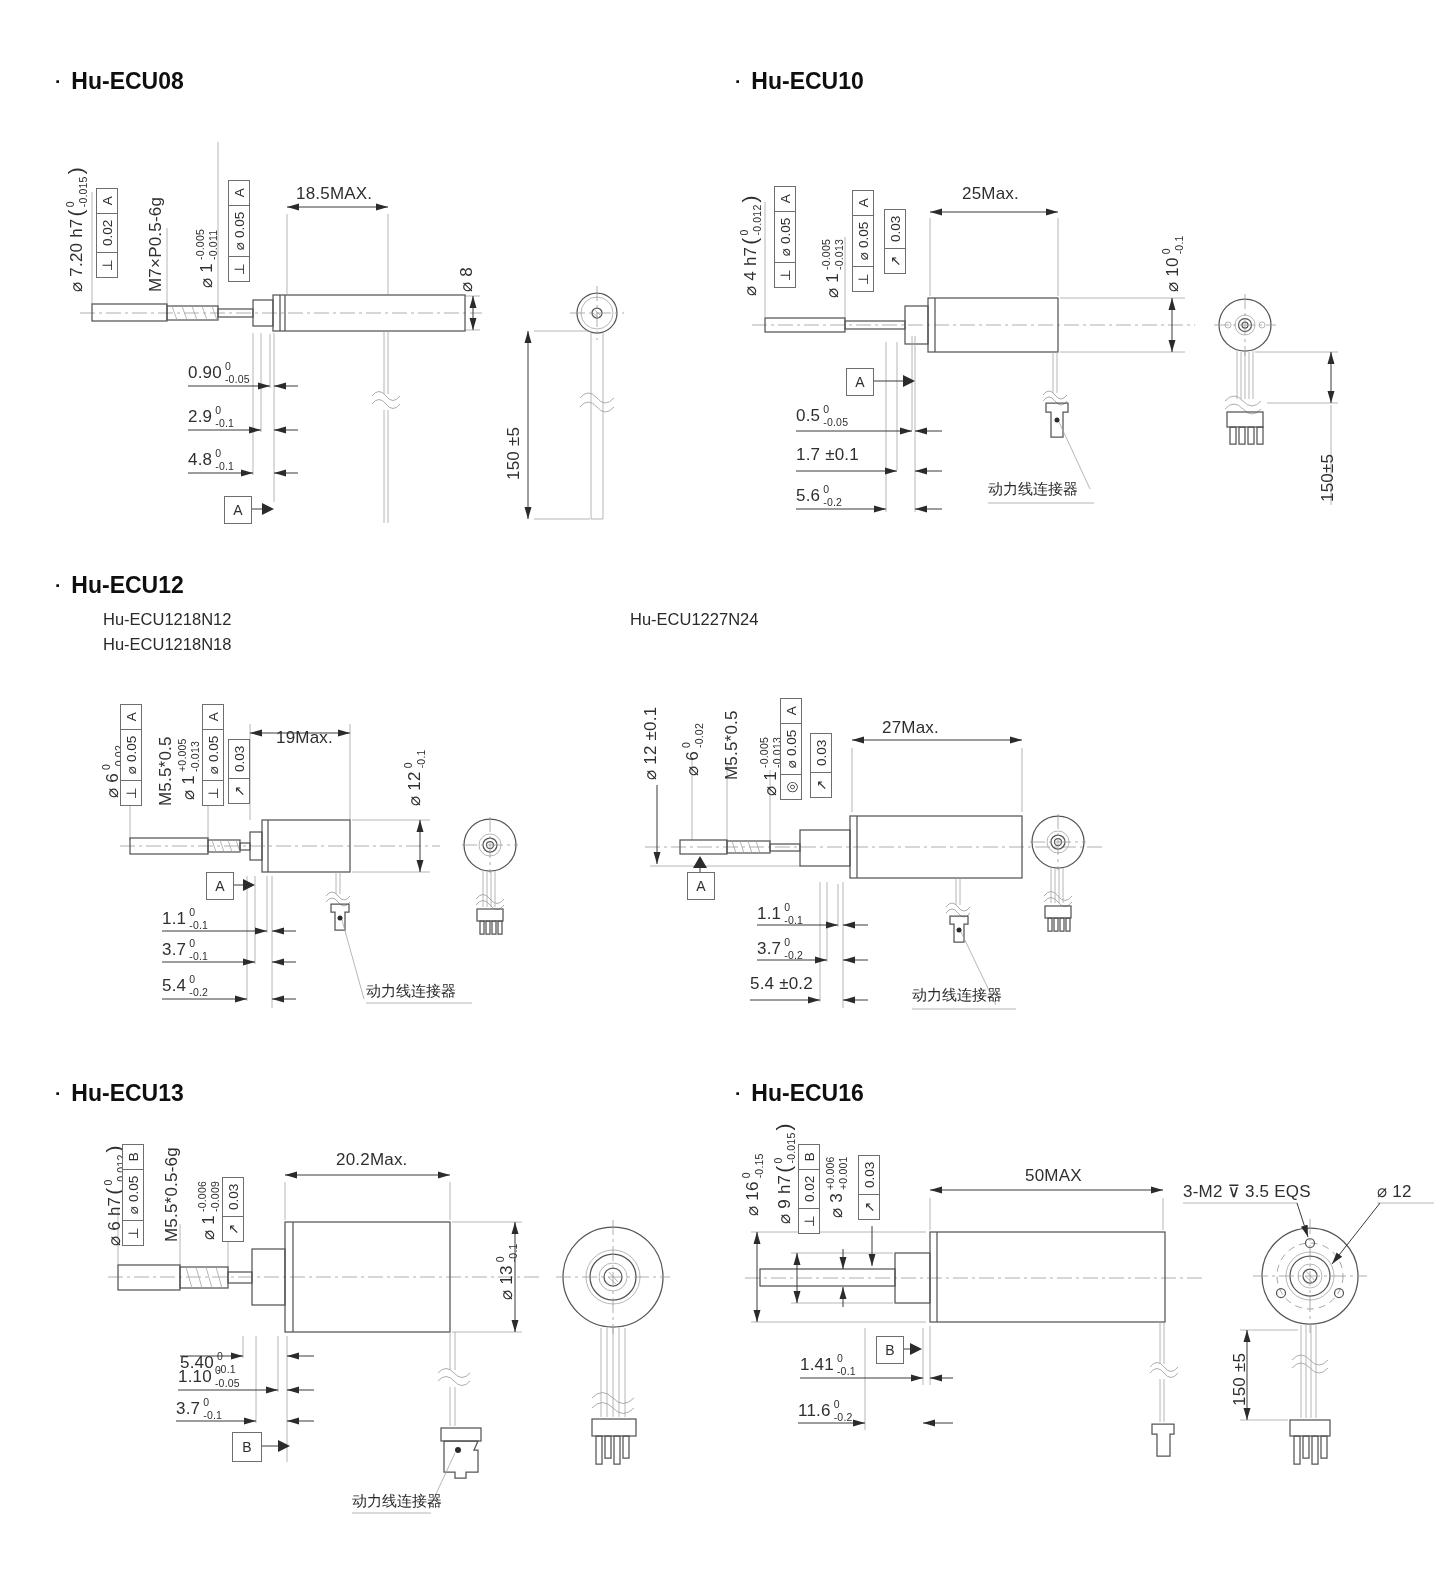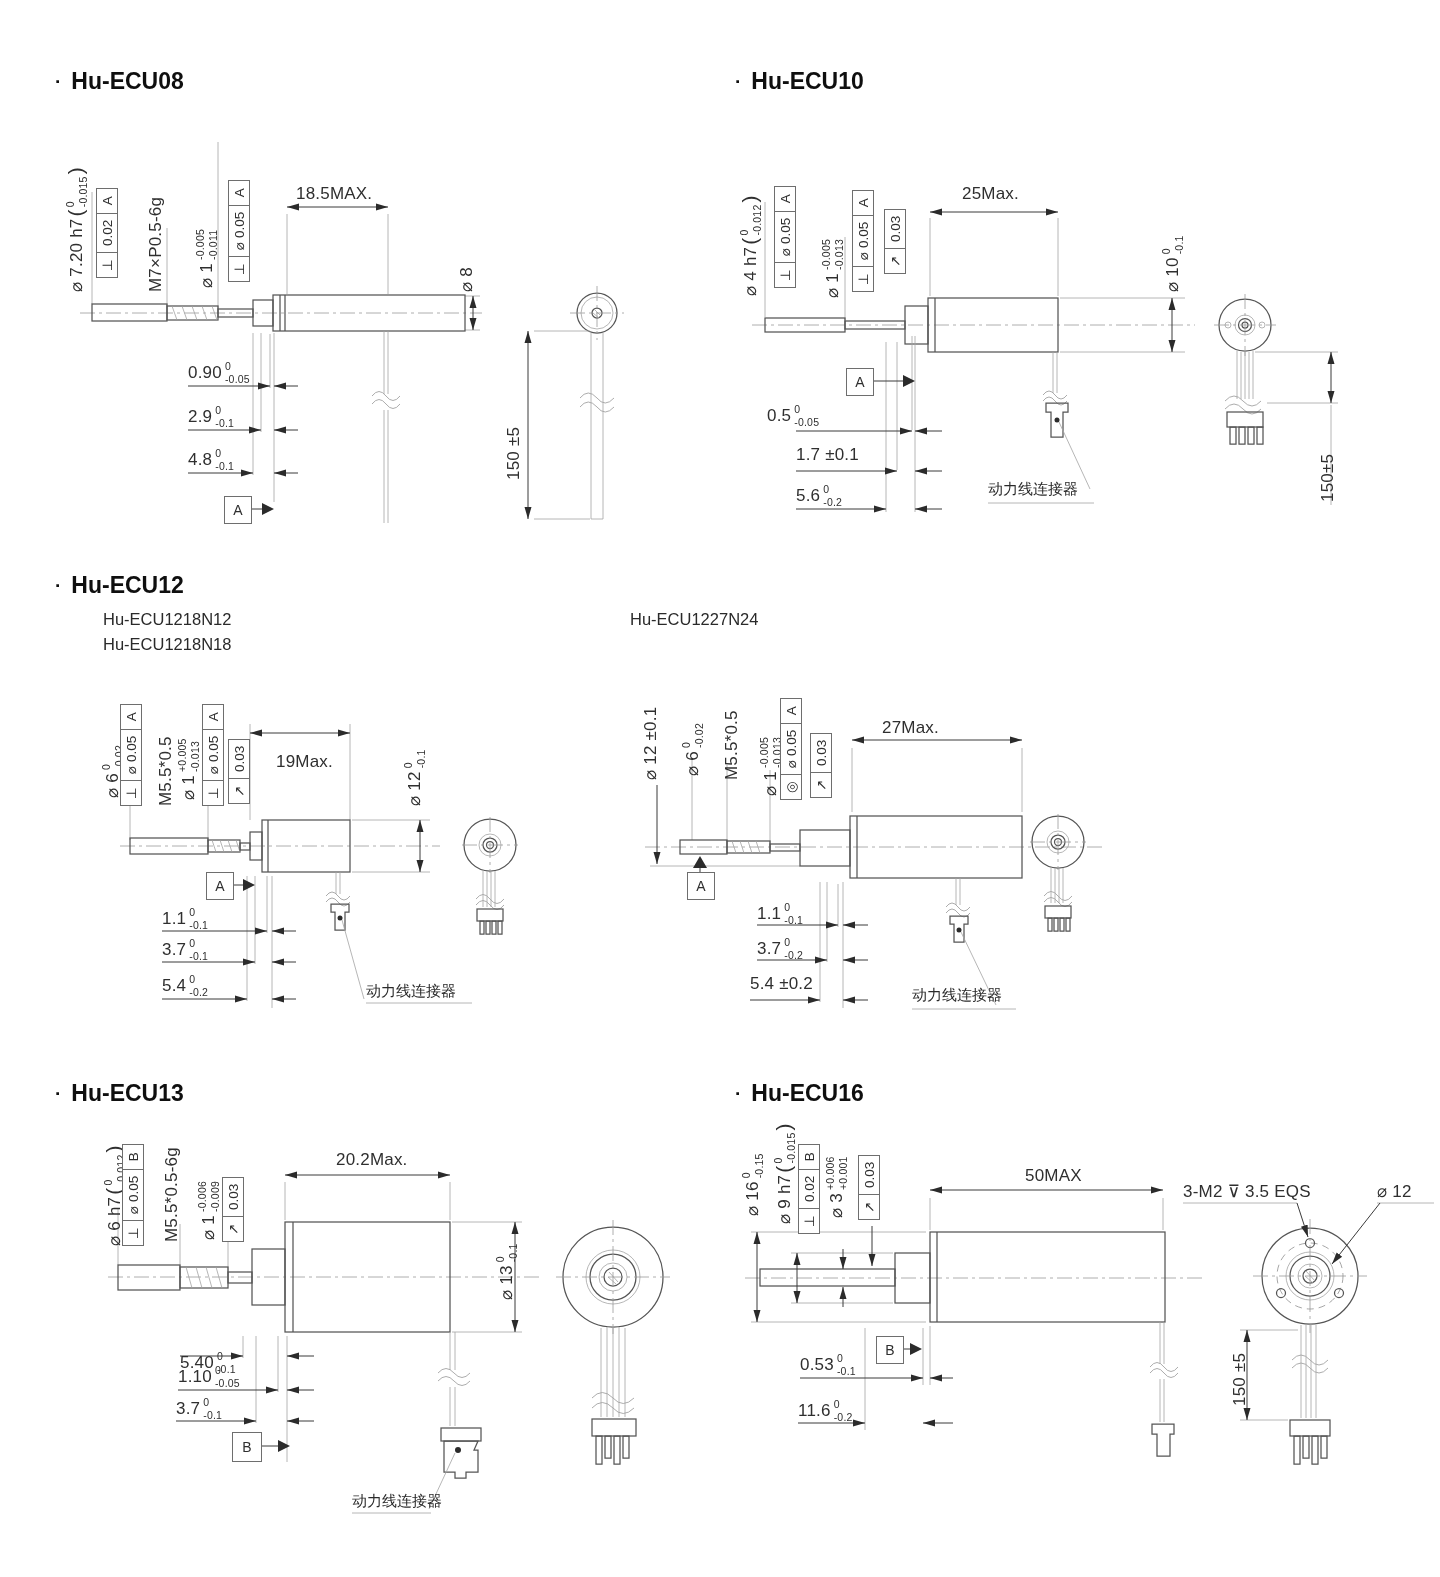--- a/index.html
+++ b/index.html
@@ -397,21 +397,21 @@
   <span class="val">25Max.</span>
 </div>
 <div class="t vrot dim" style="left:1160px;top:292px">
   <span class="val">⌀ 10</span>
   <span class="tol">
       <span>0</span>
       <span>-0.1</span>
     </span>
 </div>
 <div class="t dbox" style="left:846px;top:368px">A</div>
-<div class="t dim" style="left:767px;top:403px">
+<div class="t dim" style="left:796px;top:403px">
   <span class="val">0.5</span>
   <span class="tol">
       <span>0</span>
       <span>-0.05</span>
     </span>
 </div>
 <div class="t dim" style="left:796px;top:445px">
   <span class="val">1.7 ±0.1</span>
 </div>
 <div class="t dim" style="left:796px;top:483px">
@@ -458,21 +458,21 @@
 </div>
 <div class="t vrot fcf" style="left:202px;top:806px">
   <span class="c">⊥</span>
   <span class="c">⌀ 0.05</span>
   <span class="c">A</span>
 </div>
 <div class="t vrot fcf" style="left:228px;top:804px">
   <span class="c">↗</span>
   <span class="c">0.03</span>
 </div>
-<div class="t dim" style="left:276px;top:752px">
+<div class="t dim" style="left:276px;top:728px">
   <span class="val">19Max.</span>
 </div>
 <div class="t vrot dim" style="left:402px;top:806px">
   <span class="val">⌀ 12</span>
   <span class="tol">
       <span>0</span>
       <span>-0.1</span>
     </span>
 </div>
 <div class="t dbox" style="left:206px;top:872px">A</div>
@@ -657,21 +657,21 @@
   <span class="val">50MAX</span>
 </div>
 <div class="t dim" style="left:1183px;top:1181px">
   <span class="val">3-M2 ⊽ 3.5 EQS</span>
 </div>
 <div class="t dim" style="left:1377px;top:1181px">
   <span class="val">⌀ 12</span>
 </div>
 <div class="t dbox" style="left:876px;top:1336px">B</div>
 <div class="t dim" style="left:800px;top:1352px">
-  <span class="val">0.53</span>
+  <span class="val">1.41</span>
   <span class="tol">
       <span>0</span>
       <span>-0.1</span>
     </span>
 </div>
 <div class="t dim" style="left:798px;top:1398px">
   <span class="val">11.6</span>
   <span class="tol">
       <span>0</span>
       <span>-0.2</span>

